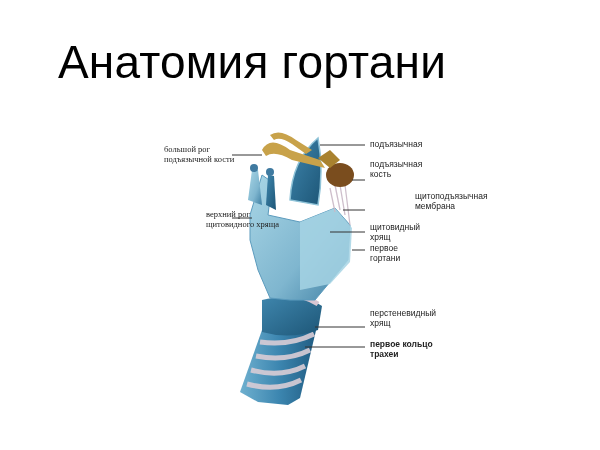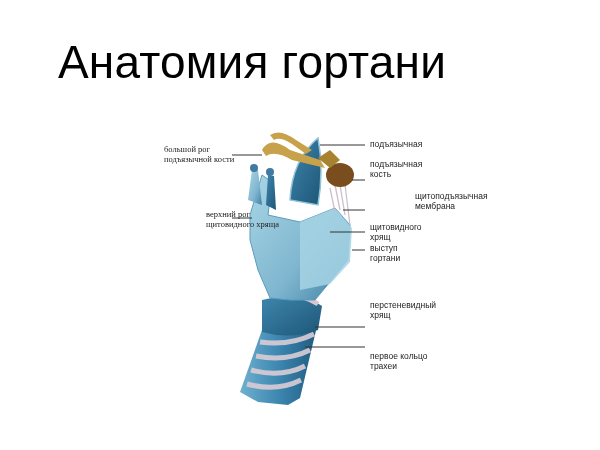--- a/index.html
+++ b/index.html
@@ -86,20 +86,20 @@
 <div class="label left" style="left:164px; top:145px;">большой рог
 подъязычной кости</div>
 <div class="label left" style="left:158px; top:210px;margin-left:48px;">верхний рог
 щитовидного хряща</div>
 
 <div class="label right" style="left:370px; top:140px;">подъязычная</div>
 <div class="label right" style="left:370px; top:160px;">подъязычная
 кость</div>
 <div class="label right" style="left:370px; top:192px;margin-left:45px;">щитоподъязычная
 мембрана</div>
-<div class="label right" style="left:370px; top:223px;">щитовидного
+<div class="label right" style="left:370px; top:223px;">щитовидный
 хрящ</div>
-<div class="label right" style="left:370px; top:244px;">выступ
+<div class="label right" style="left:370px; top:244px;">первое
 гортани</div>
-<div class="label right" style="left:370px; top:301px;">перстеневидный
+<div class="label right" style="left:370px; top:309px;">перстеневидный
 хрящ</div>
-<div class="label right" style="left:370px; top:352px;">первое кольцо
+<div class="label right" style="left:370px; top:340px;font-weight:bold;">первое кольцо
 трахеи</div>
 
 </body></html>

